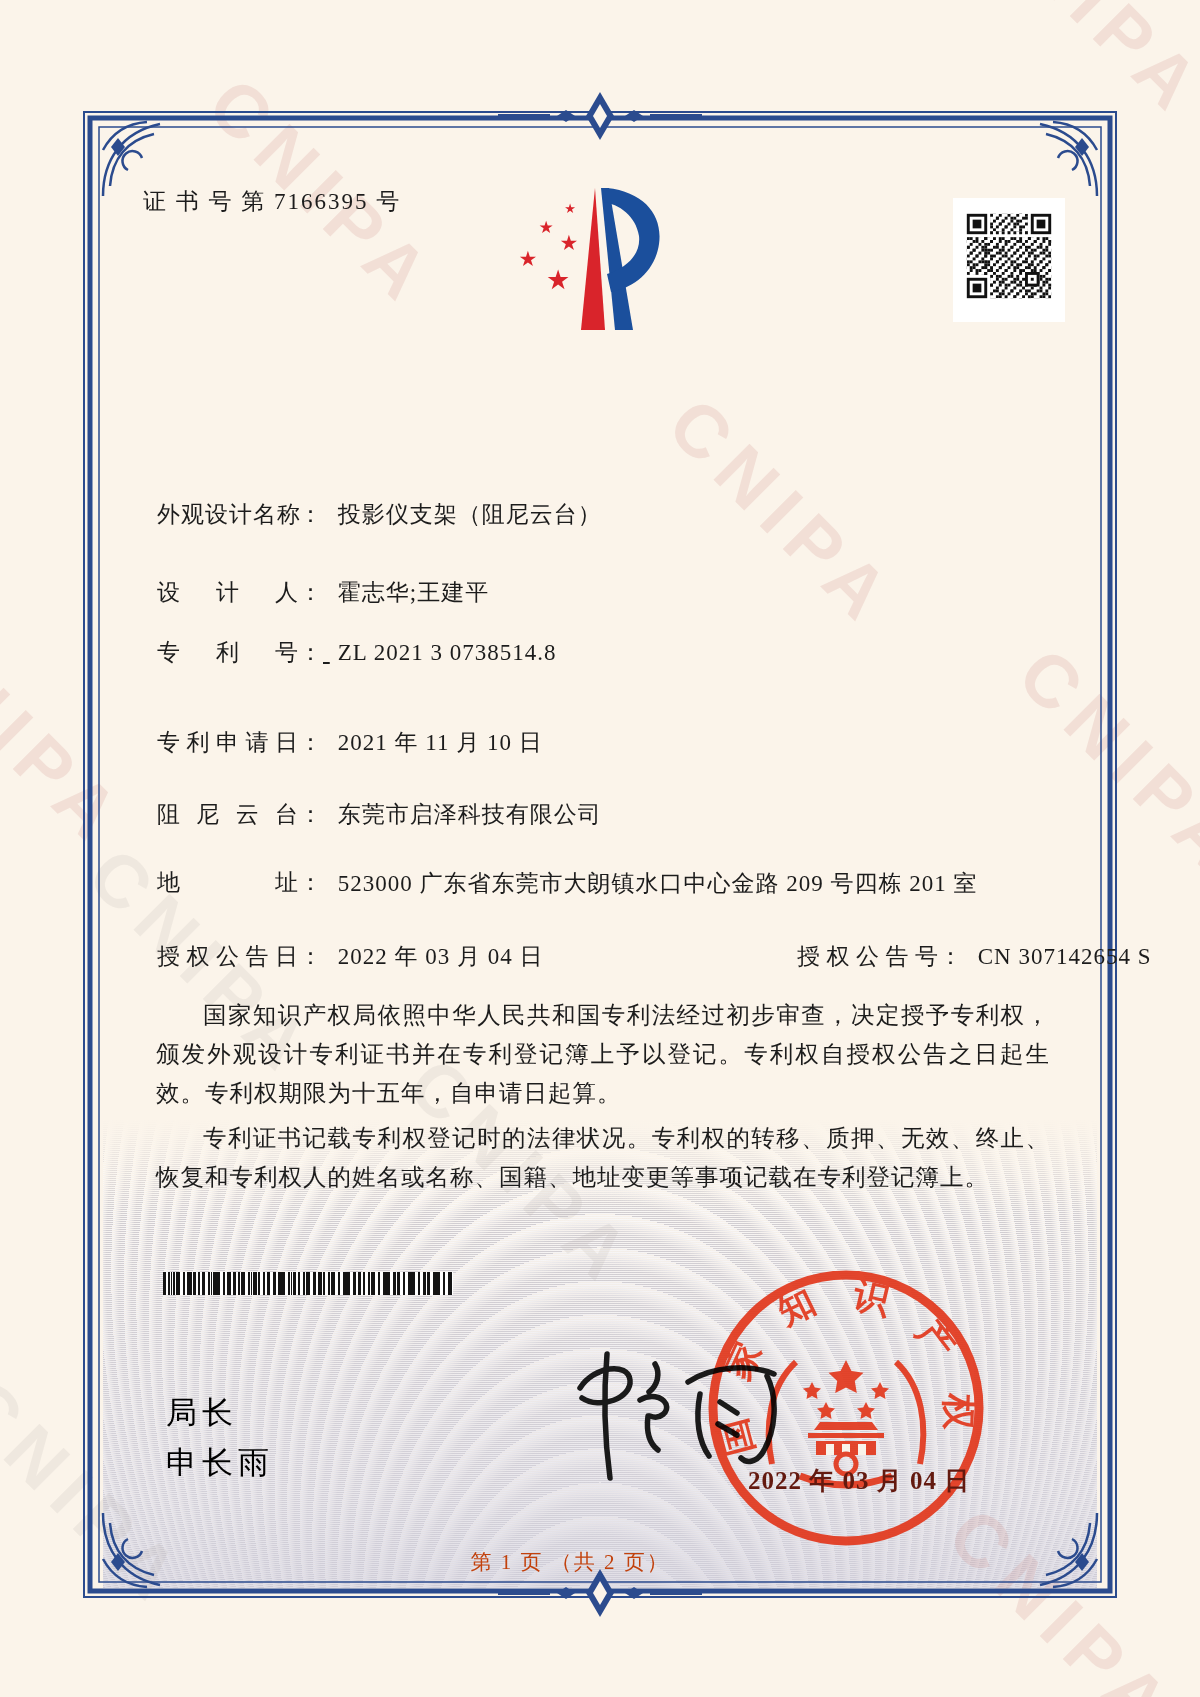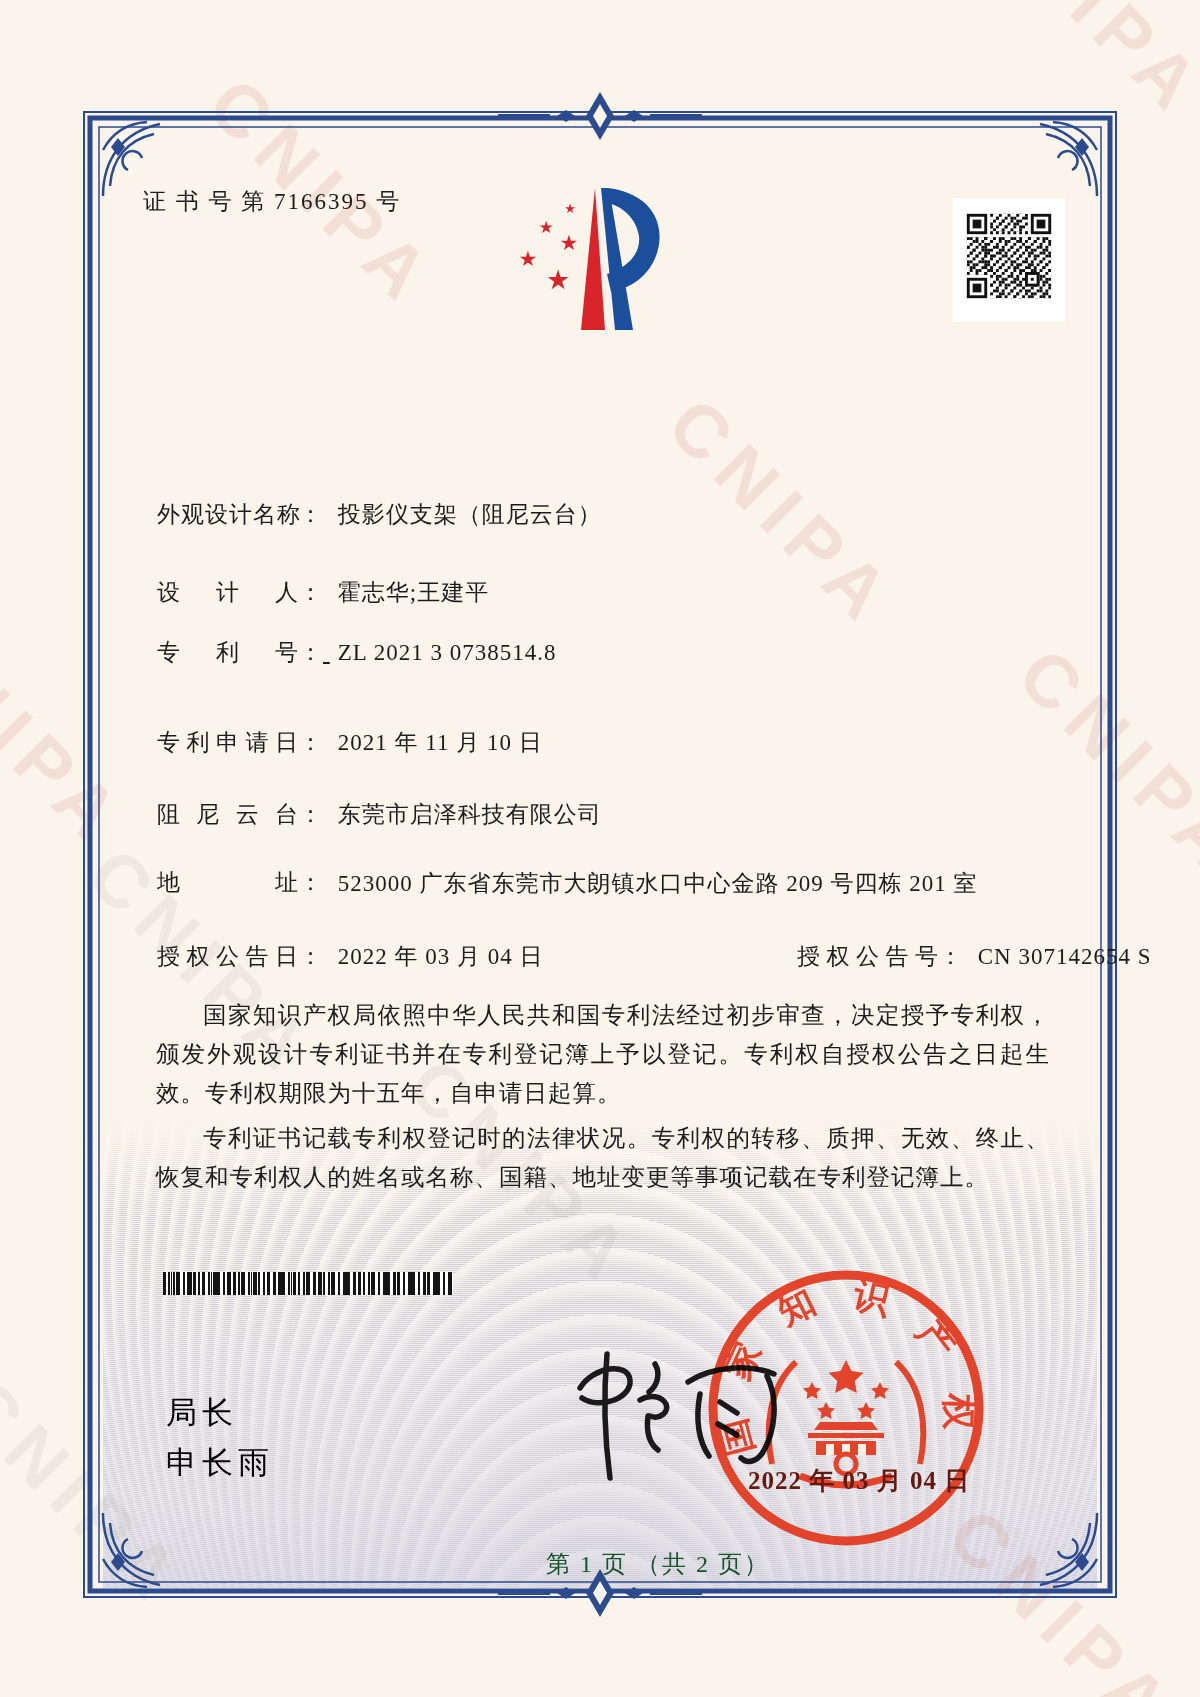--- a/index.html
+++ b/index.html
@@ -59,22 +59,22 @@
       repeating-linear-gradient(90deg,#141414 0 3px,transparent 3px 13px);
   }
   .director{position:absolute;left:166px;font-family:"Liberation Sans","DejaVu Sans",sans-serif;
     font-size:31px;letter-spacing:5px;color:#000000;}
   .sig{position:absolute;left:560px;top:1336px;}
   .sealwrap{position:absolute;left:702px;top:1264px;mix-blend-mode:multiply;}
   .sealdate{
     position:absolute;left:748px;top:1464px;white-space:nowrap;
     font-size:25px;font-weight:700;letter-spacing:1px;color:#63190f;
   }
-  .pageinfo{position:absolute;left:370px;top:1548px;width:400px;text-align:right;
-    font-size:24px;letter-spacing:2px;color:#14532d;}
+  .pageinfo{position:absolute;left:370px;top:1548px;width:400px;text-align:center;
+    font-size:21px;letter-spacing:2px;color:#c2410c;}
   .contnote{position:absolute;left:380px;top:1612px;width:400px;text-align:center;
     font-size:23px;font-weight:600;letter-spacing:3px;}
   .qrbox{position:absolute;left:953px;top:198px;width:112px;height:124px;background:#fff;}
   .qrbox svg{position:absolute;left:8px;top:10px;}
   .logo{position:absolute;left:495px;top:182px;}
 </style>
 </head>
 <body>
 
 <div class="guilloche"></div>

